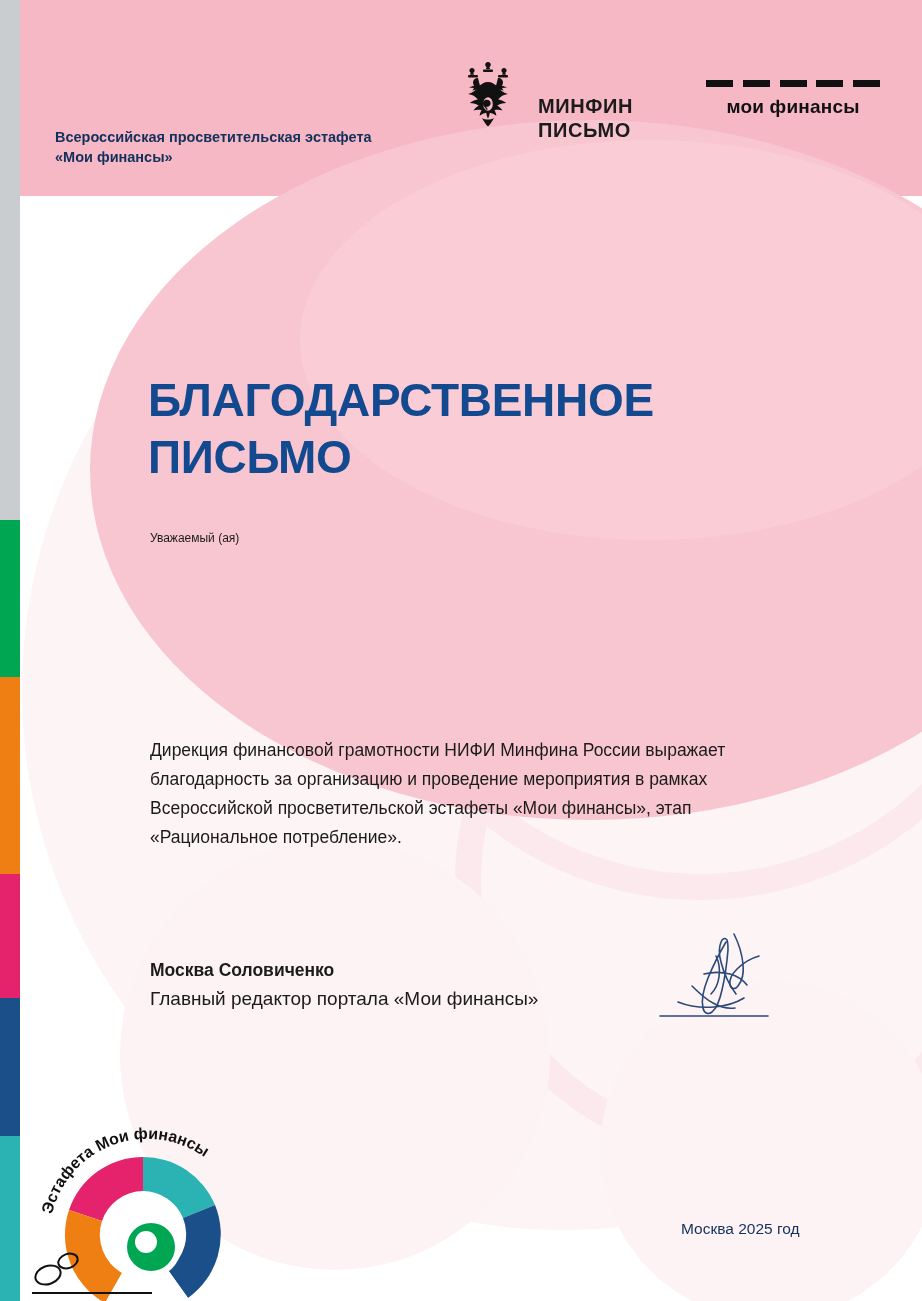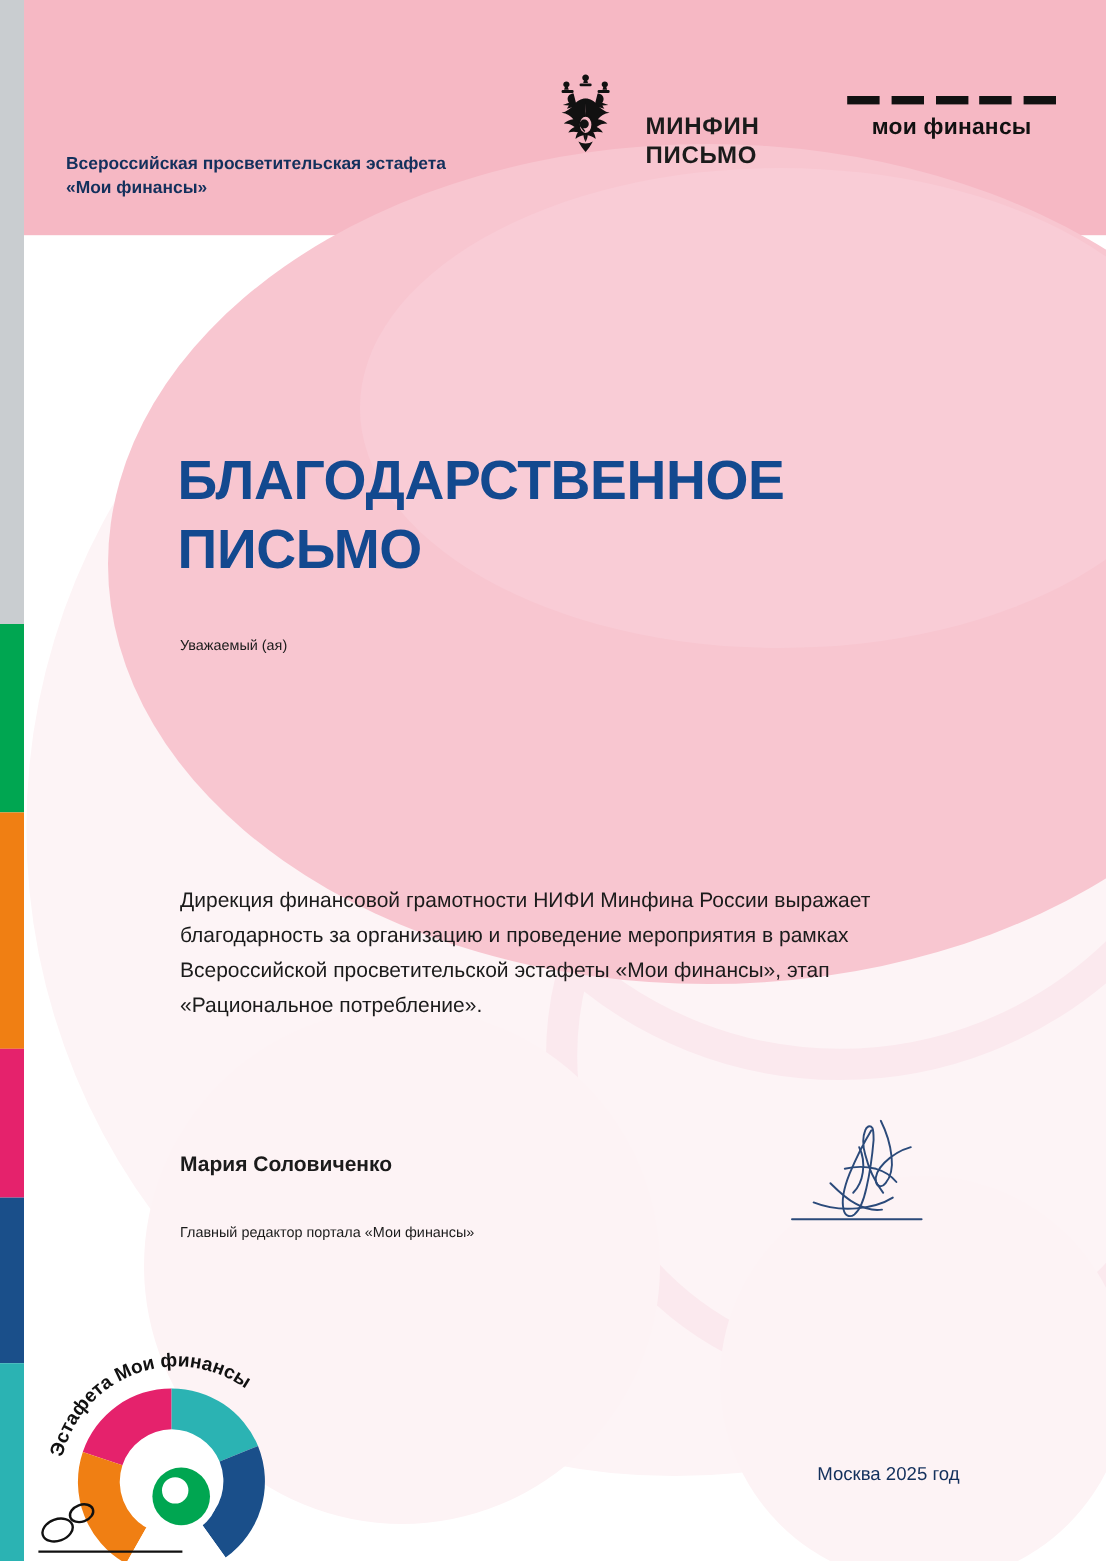--- a/index.html
+++ b/index.html
@@ -204,23 +204,22 @@
   .sign-name {
     position: absolute;
     left: 150px; top: 960px;
     font-size: 17.5px;
     font-weight: bold;
     color: #1b1b1b;
   }
   .sign-role {
     position: absolute;
     left: 150px; top: 988px;
-    font-size: 12px;
-    color: #1b1b1b;
-    margin-top: 32px;
+    font-size: 19px;
+    color: #1b1b1b;
   }
   .signature {
     position: absolute;
     left: 630px; top: 920px;
     width: 160px; height: 125px;
   }
   .place-date {
     position: absolute;
     left: 660px; top: 1220px;
     font-size: 15.5px;
@@ -308,21 +307,21 @@
   <div class="content">
     <div class="doc-title">БЛАГОДАРСТВЕННОЕ ПИСЬМО</div>
 
     <div class="salutation">Уважаемый (ая)</div>
 
     <div class="recipient">
     </div>
 
     <div class="body-text">Дирекция финансовой грамотности НИФИ Минфина России выражает благодарность за организацию и проведение мероприятия в рамках Всероссийской просветительской эстафеты «Мои финансы», этап «Рациональное потребление».</div>
 
-    <div class="sign-name">Мария Соловиченко</div>
+    <div class="sign-name">Москва Соловиченко</div>
     <div class="sign-role">Главный редактор портала «Мои финансы»</div>
 
     <svg class="signature" viewBox="0 0 160 125">
       <g fill="none" stroke="#2b4a7a" stroke-width="1.6" stroke-linecap="round">
         <path d="M96 22c-6 10-13 24-18 36-4 10-7 22-5 30 1 5 5 7 9 4 5-4 8-13 10-22 3-13 5-28 6-40 0-4 0-8-1-10-2-3-5-1-6 2-2 5-2 13 0 20 3 12 9 24 15 32"></path>
         <path d="M104 14c4 8 8 20 9 30 1 9-1 17-5 22-3 4-7 3-8-1-1-5 2-11 7-16 6-6 15-11 22-13"></path>
         <path d="M74 54c8-2 18-2 26 0 7 2 13 6 17 11"></path>
         <path d="M62 66c6 6 13 13 21 17 7 4 15 6 22 5"></path>
         <path d="M48 82c10 4 24 6 36 5 11-1 22-4 30-9"></path>
         <path d="M30 96h108"></path>

